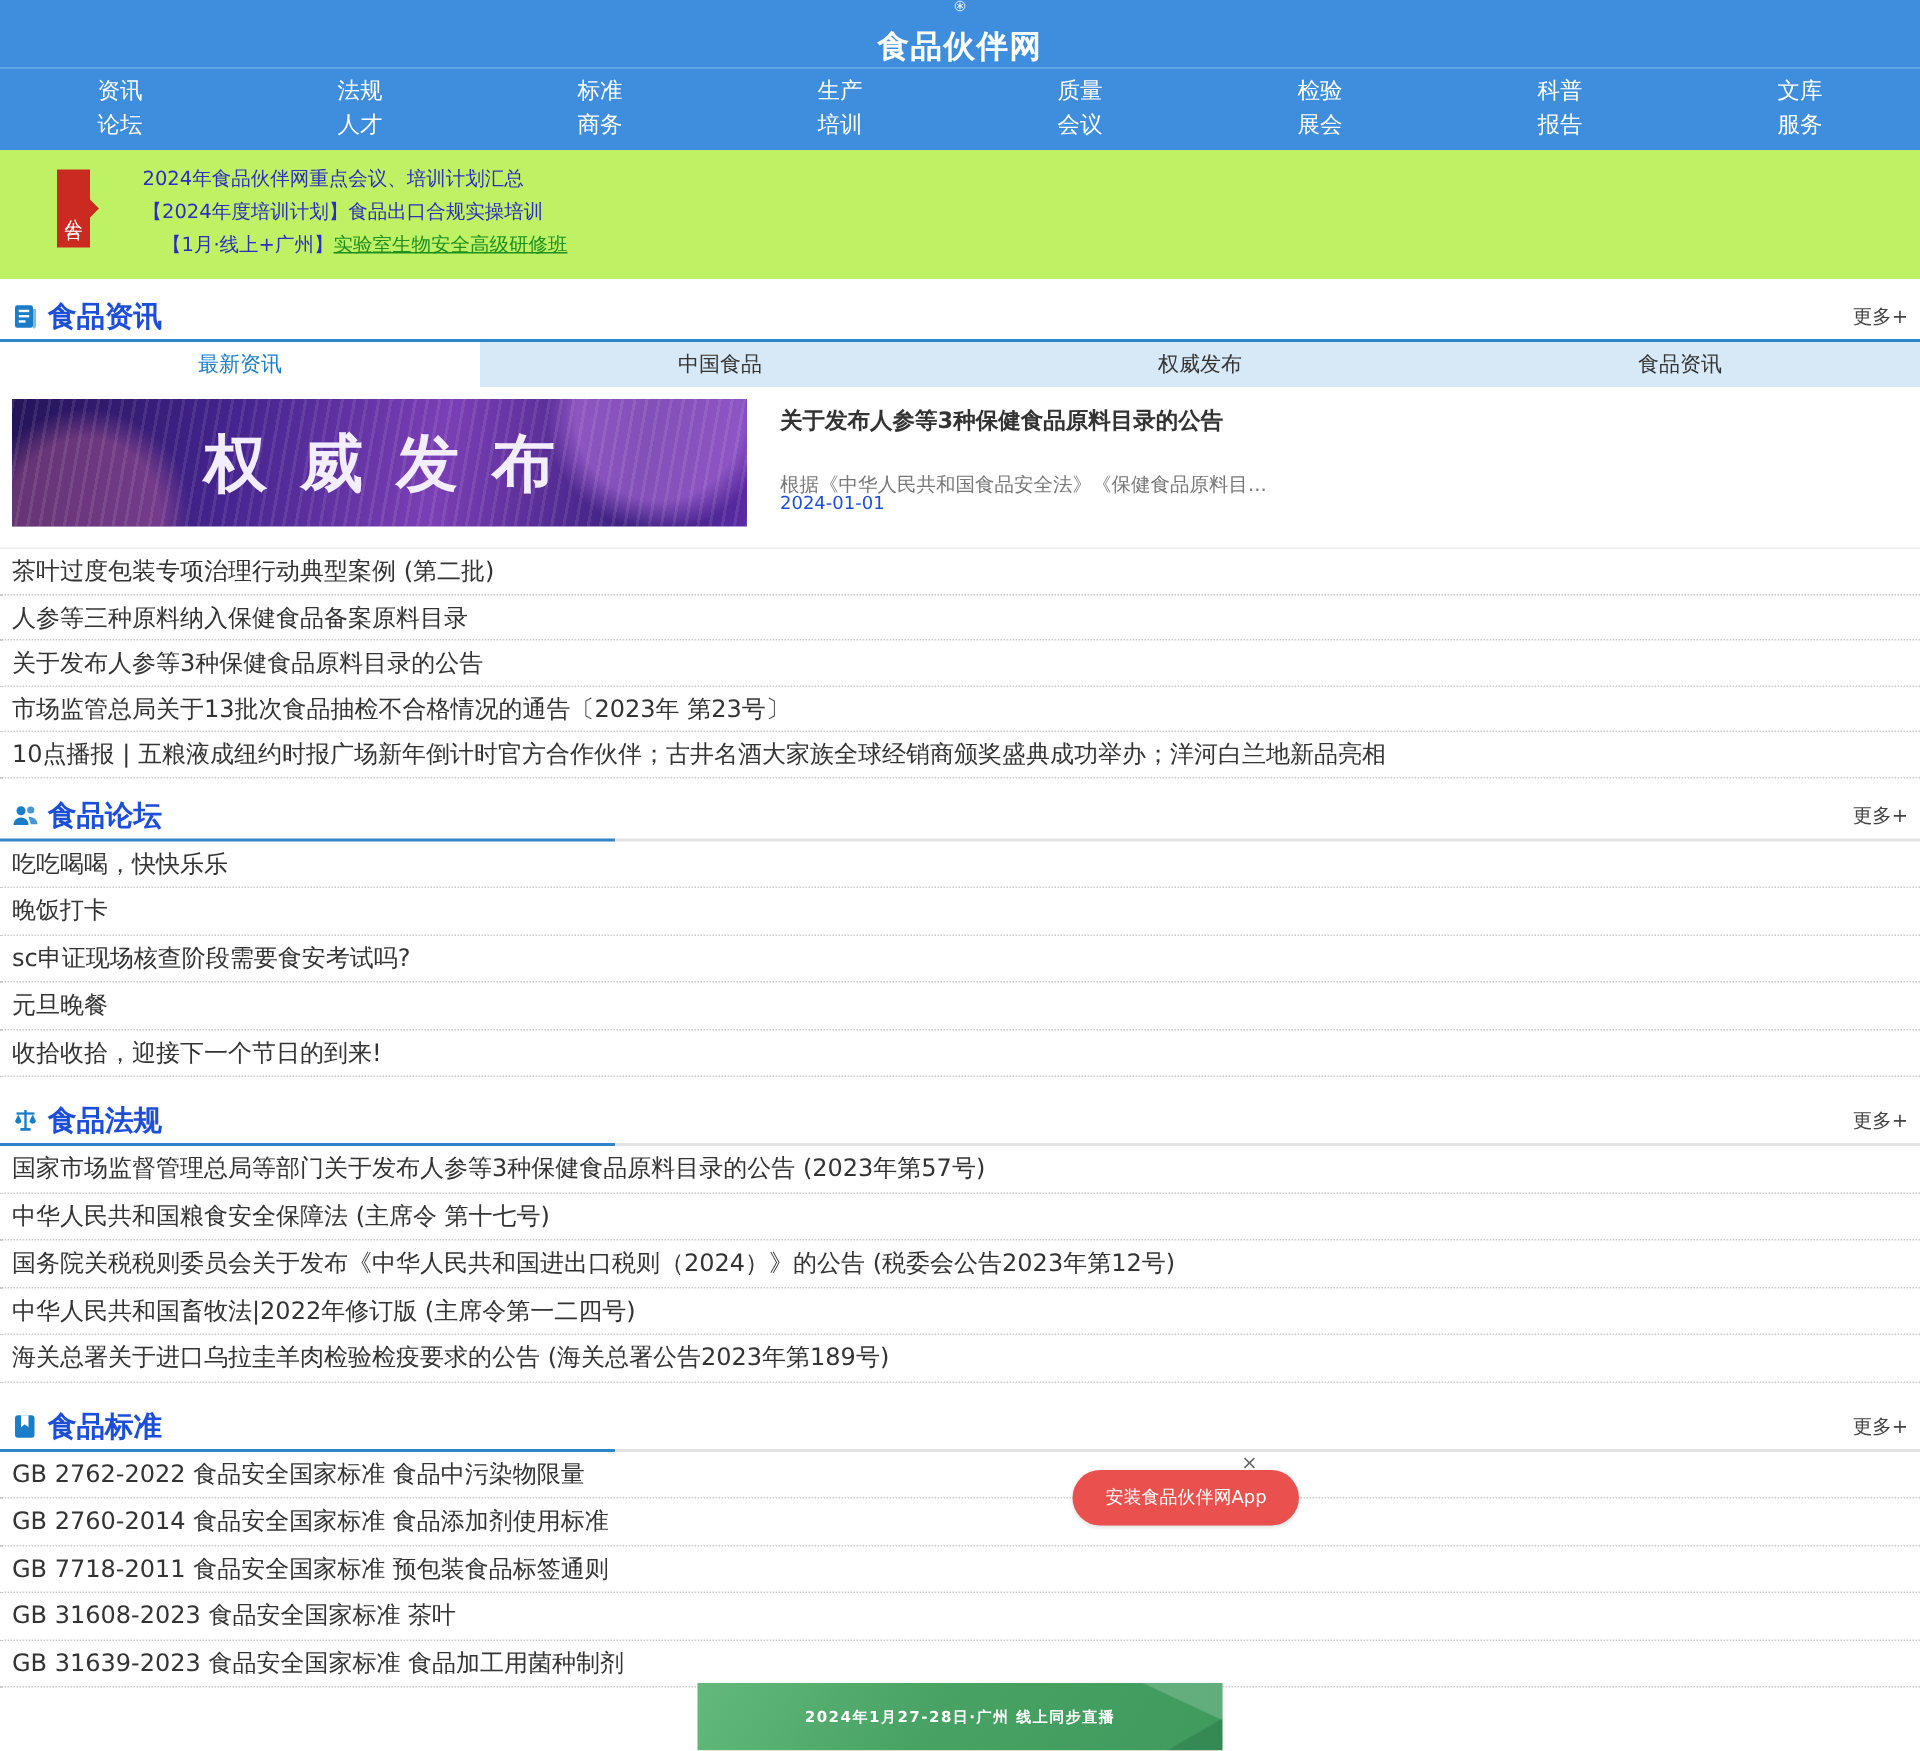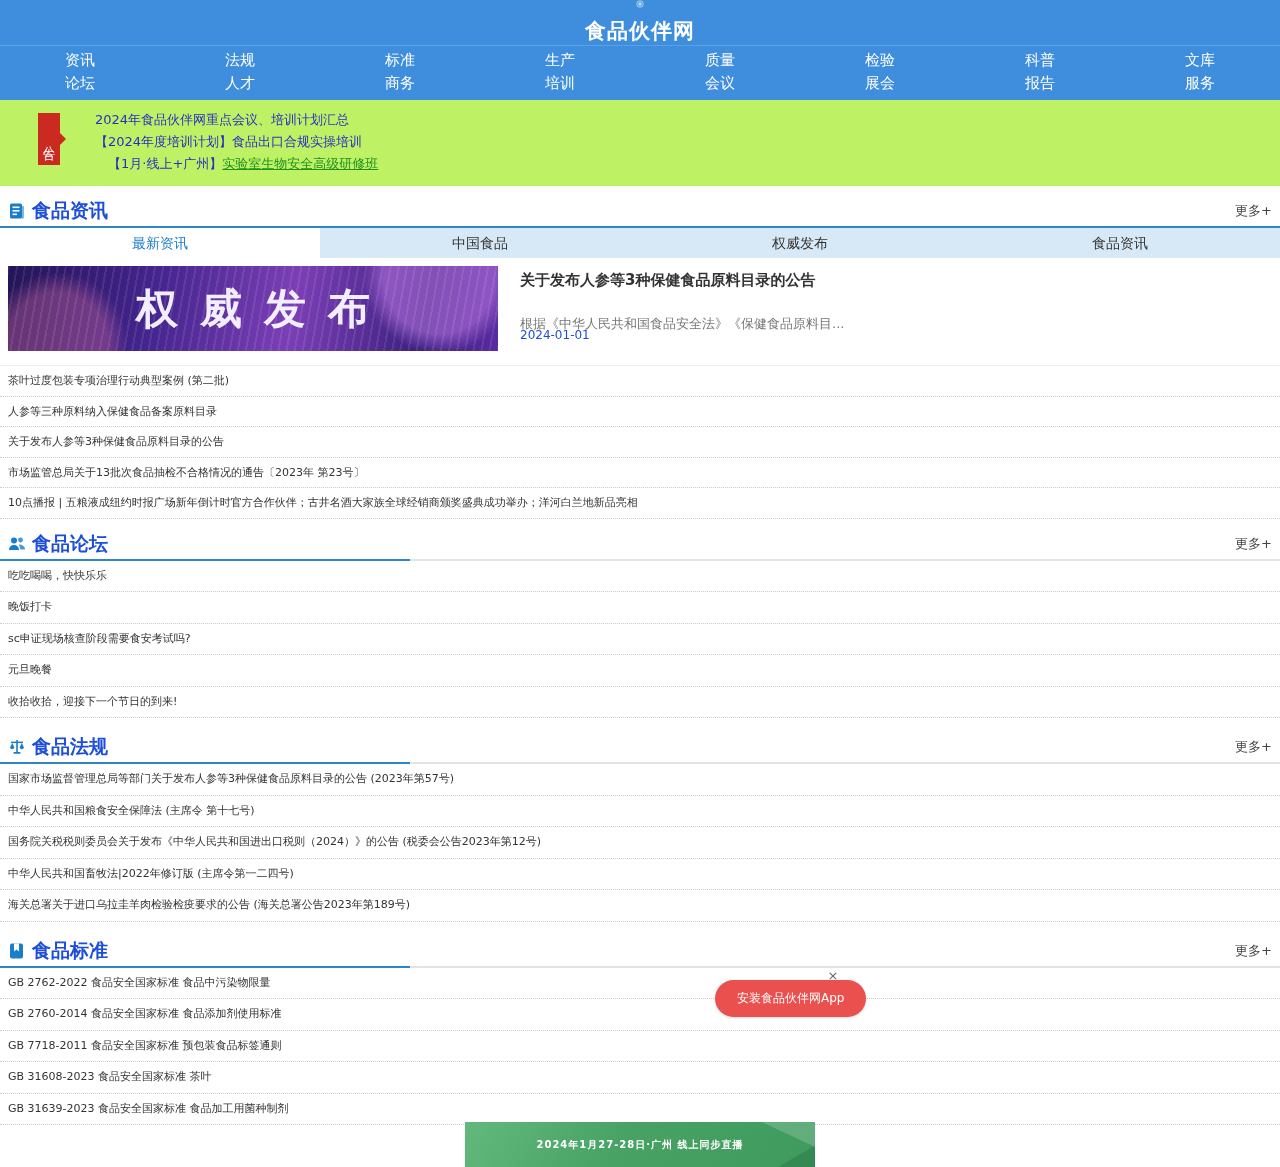--- a/index.html
+++ b/index.html
@@ -84,21 +84,21 @@
   }
   .featured-body { flex:1; position:relative; padding-top:4px; min-width:0; }
   .f-title { font-size:15px; font-weight:bold; color:#333; line-height:20px; }
   .f-summary { font-size:13px; color:#777; margin-top:25px; line-height:18px; }
   .f-date { font-size:12px; color:#1d4ed8; position:absolute; left:0; top:62px;text-align:right; }
 
   
   .item-list { list-style:none; }
   .item-list.bordered-top { border-top:1px solid #eee; margin-top:8px; }
   .item-list li {
-    padding:0 8px; font-size:11px; color:#333;
+    padding:0 8px; font-size:16px; color:#333;
     border-bottom:1px dotted #ccc;
     white-space:nowrap; overflow:hidden; text-overflow:ellipsis;
   }
   .item-list.h30 li { line-height:29.5px; }
   .item-list.h31 li { line-height:30.5px; }
 
   
   .app-promo { position:absolute; left:715px; top:972px; z-index:20; }
   .app-close {
     position:absolute; top:-2px; right:28px; font-size:13px; color:#666;

